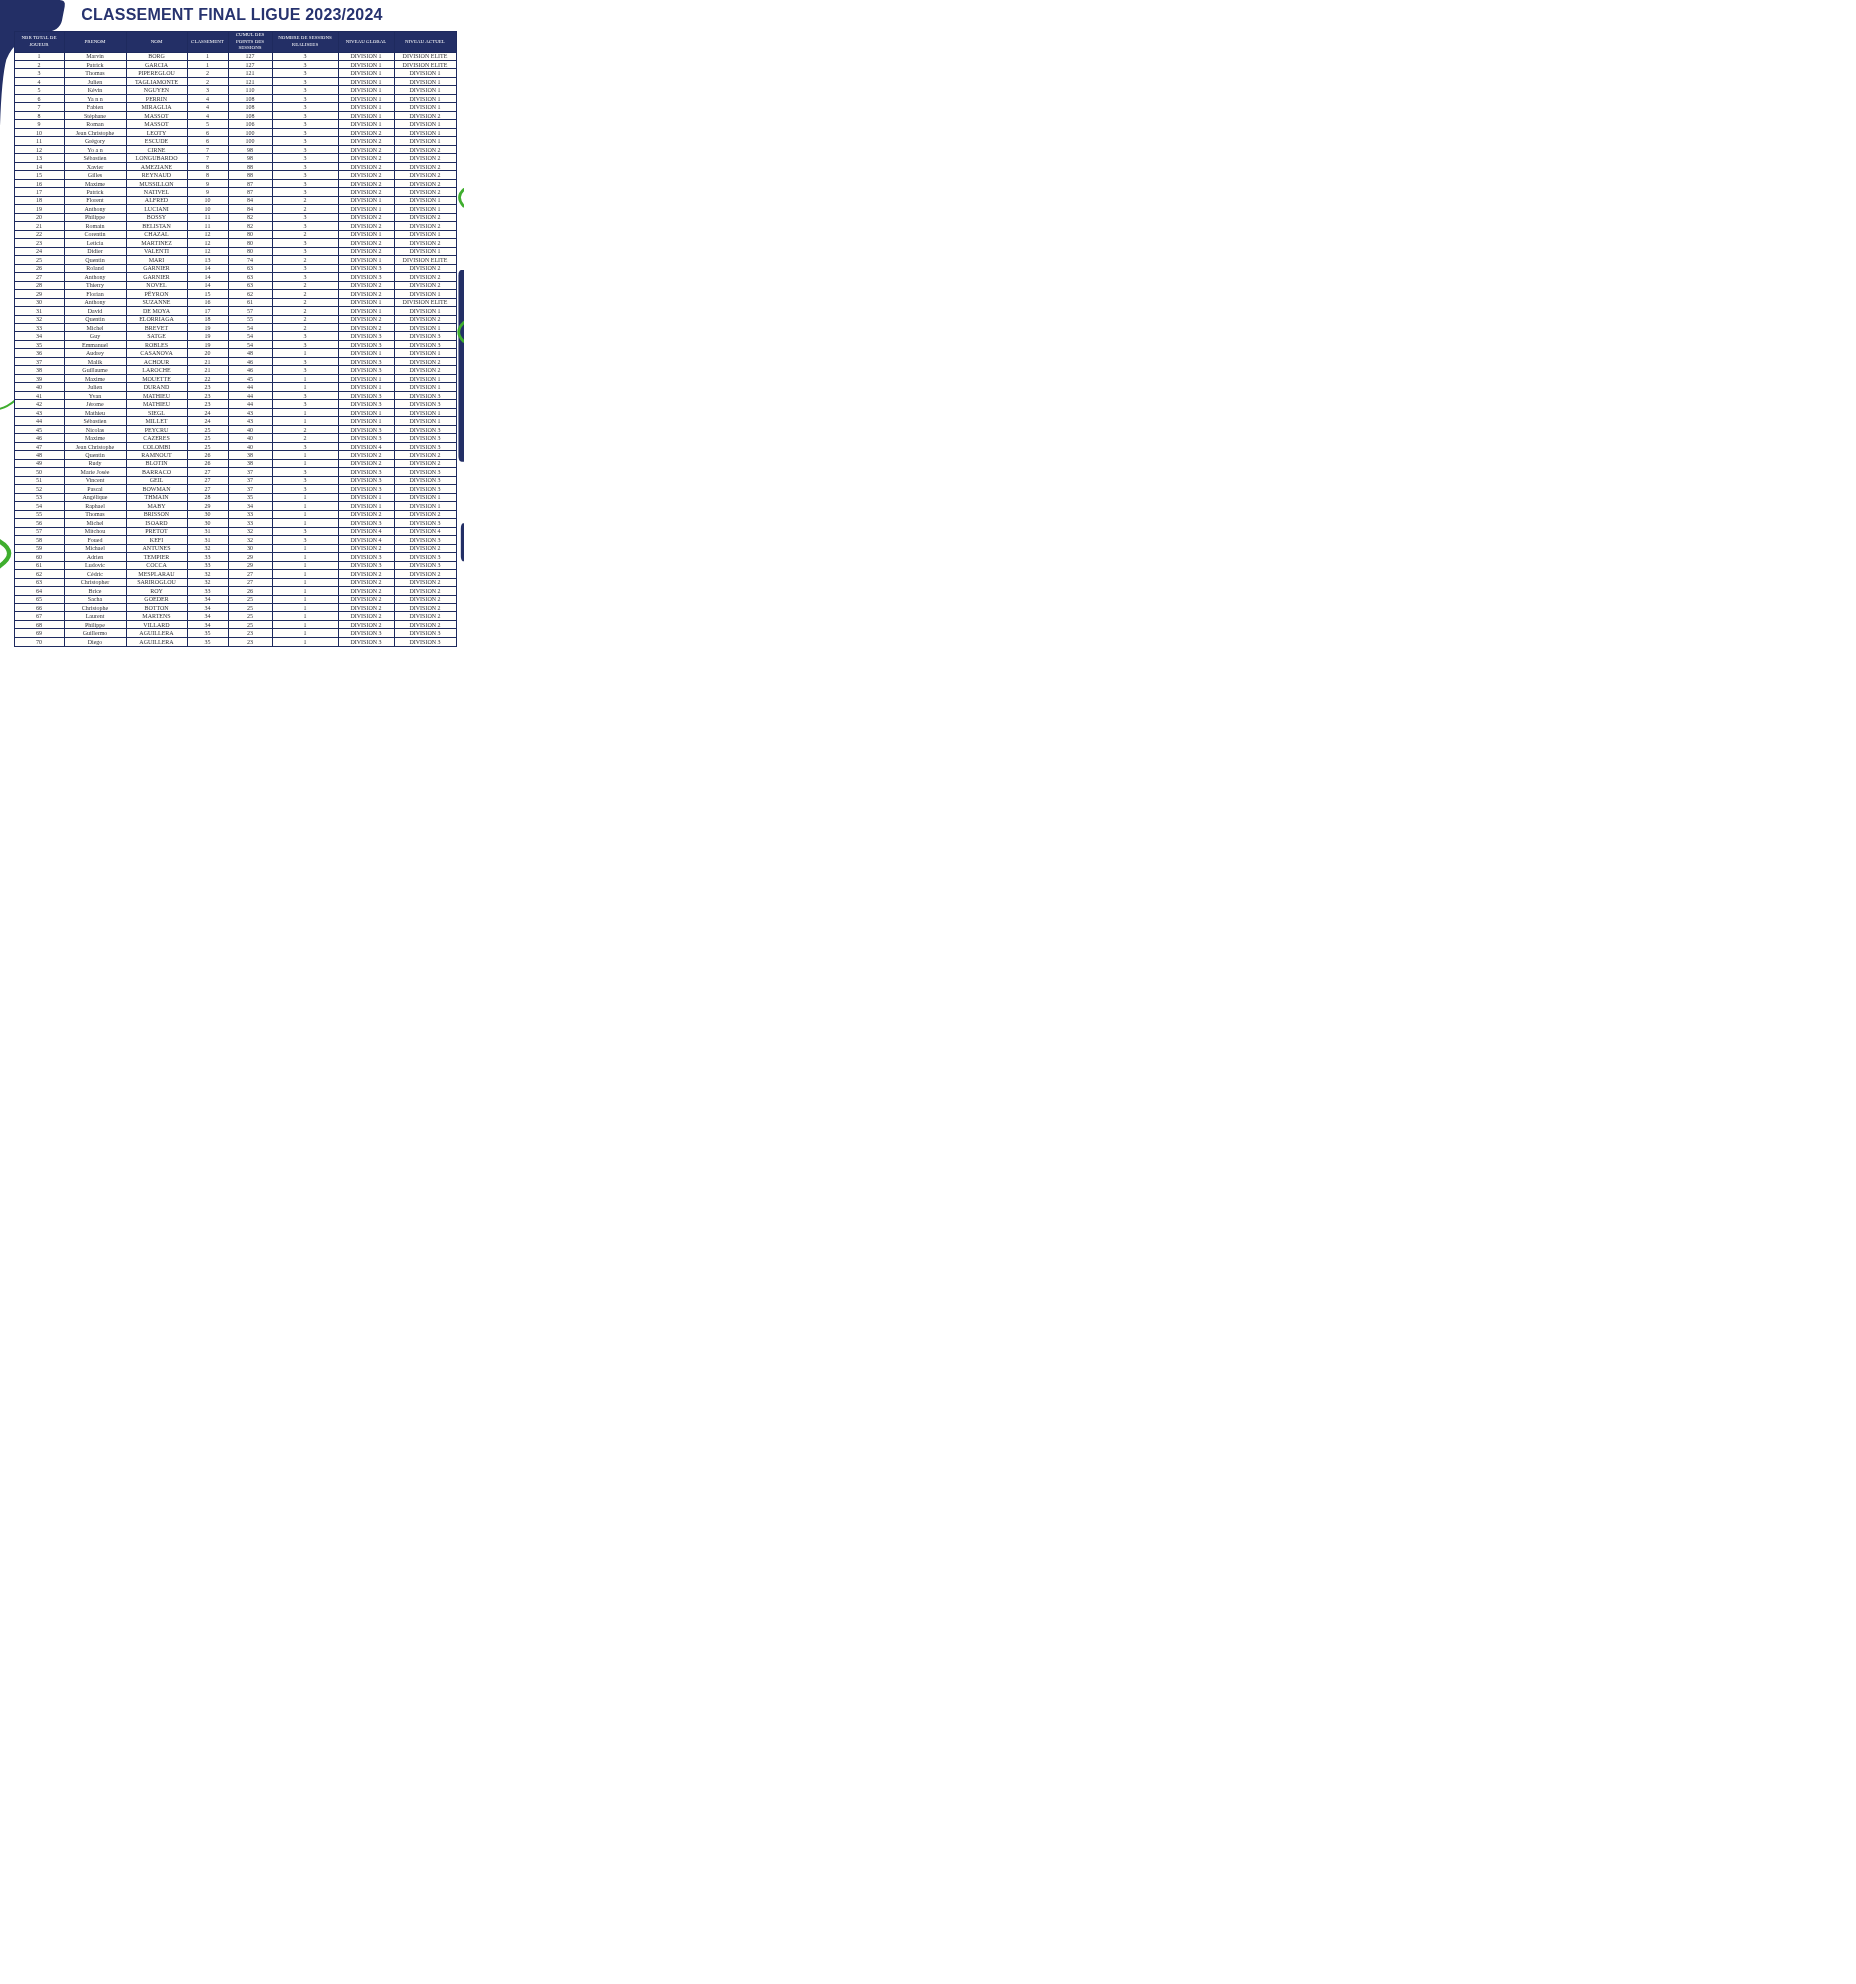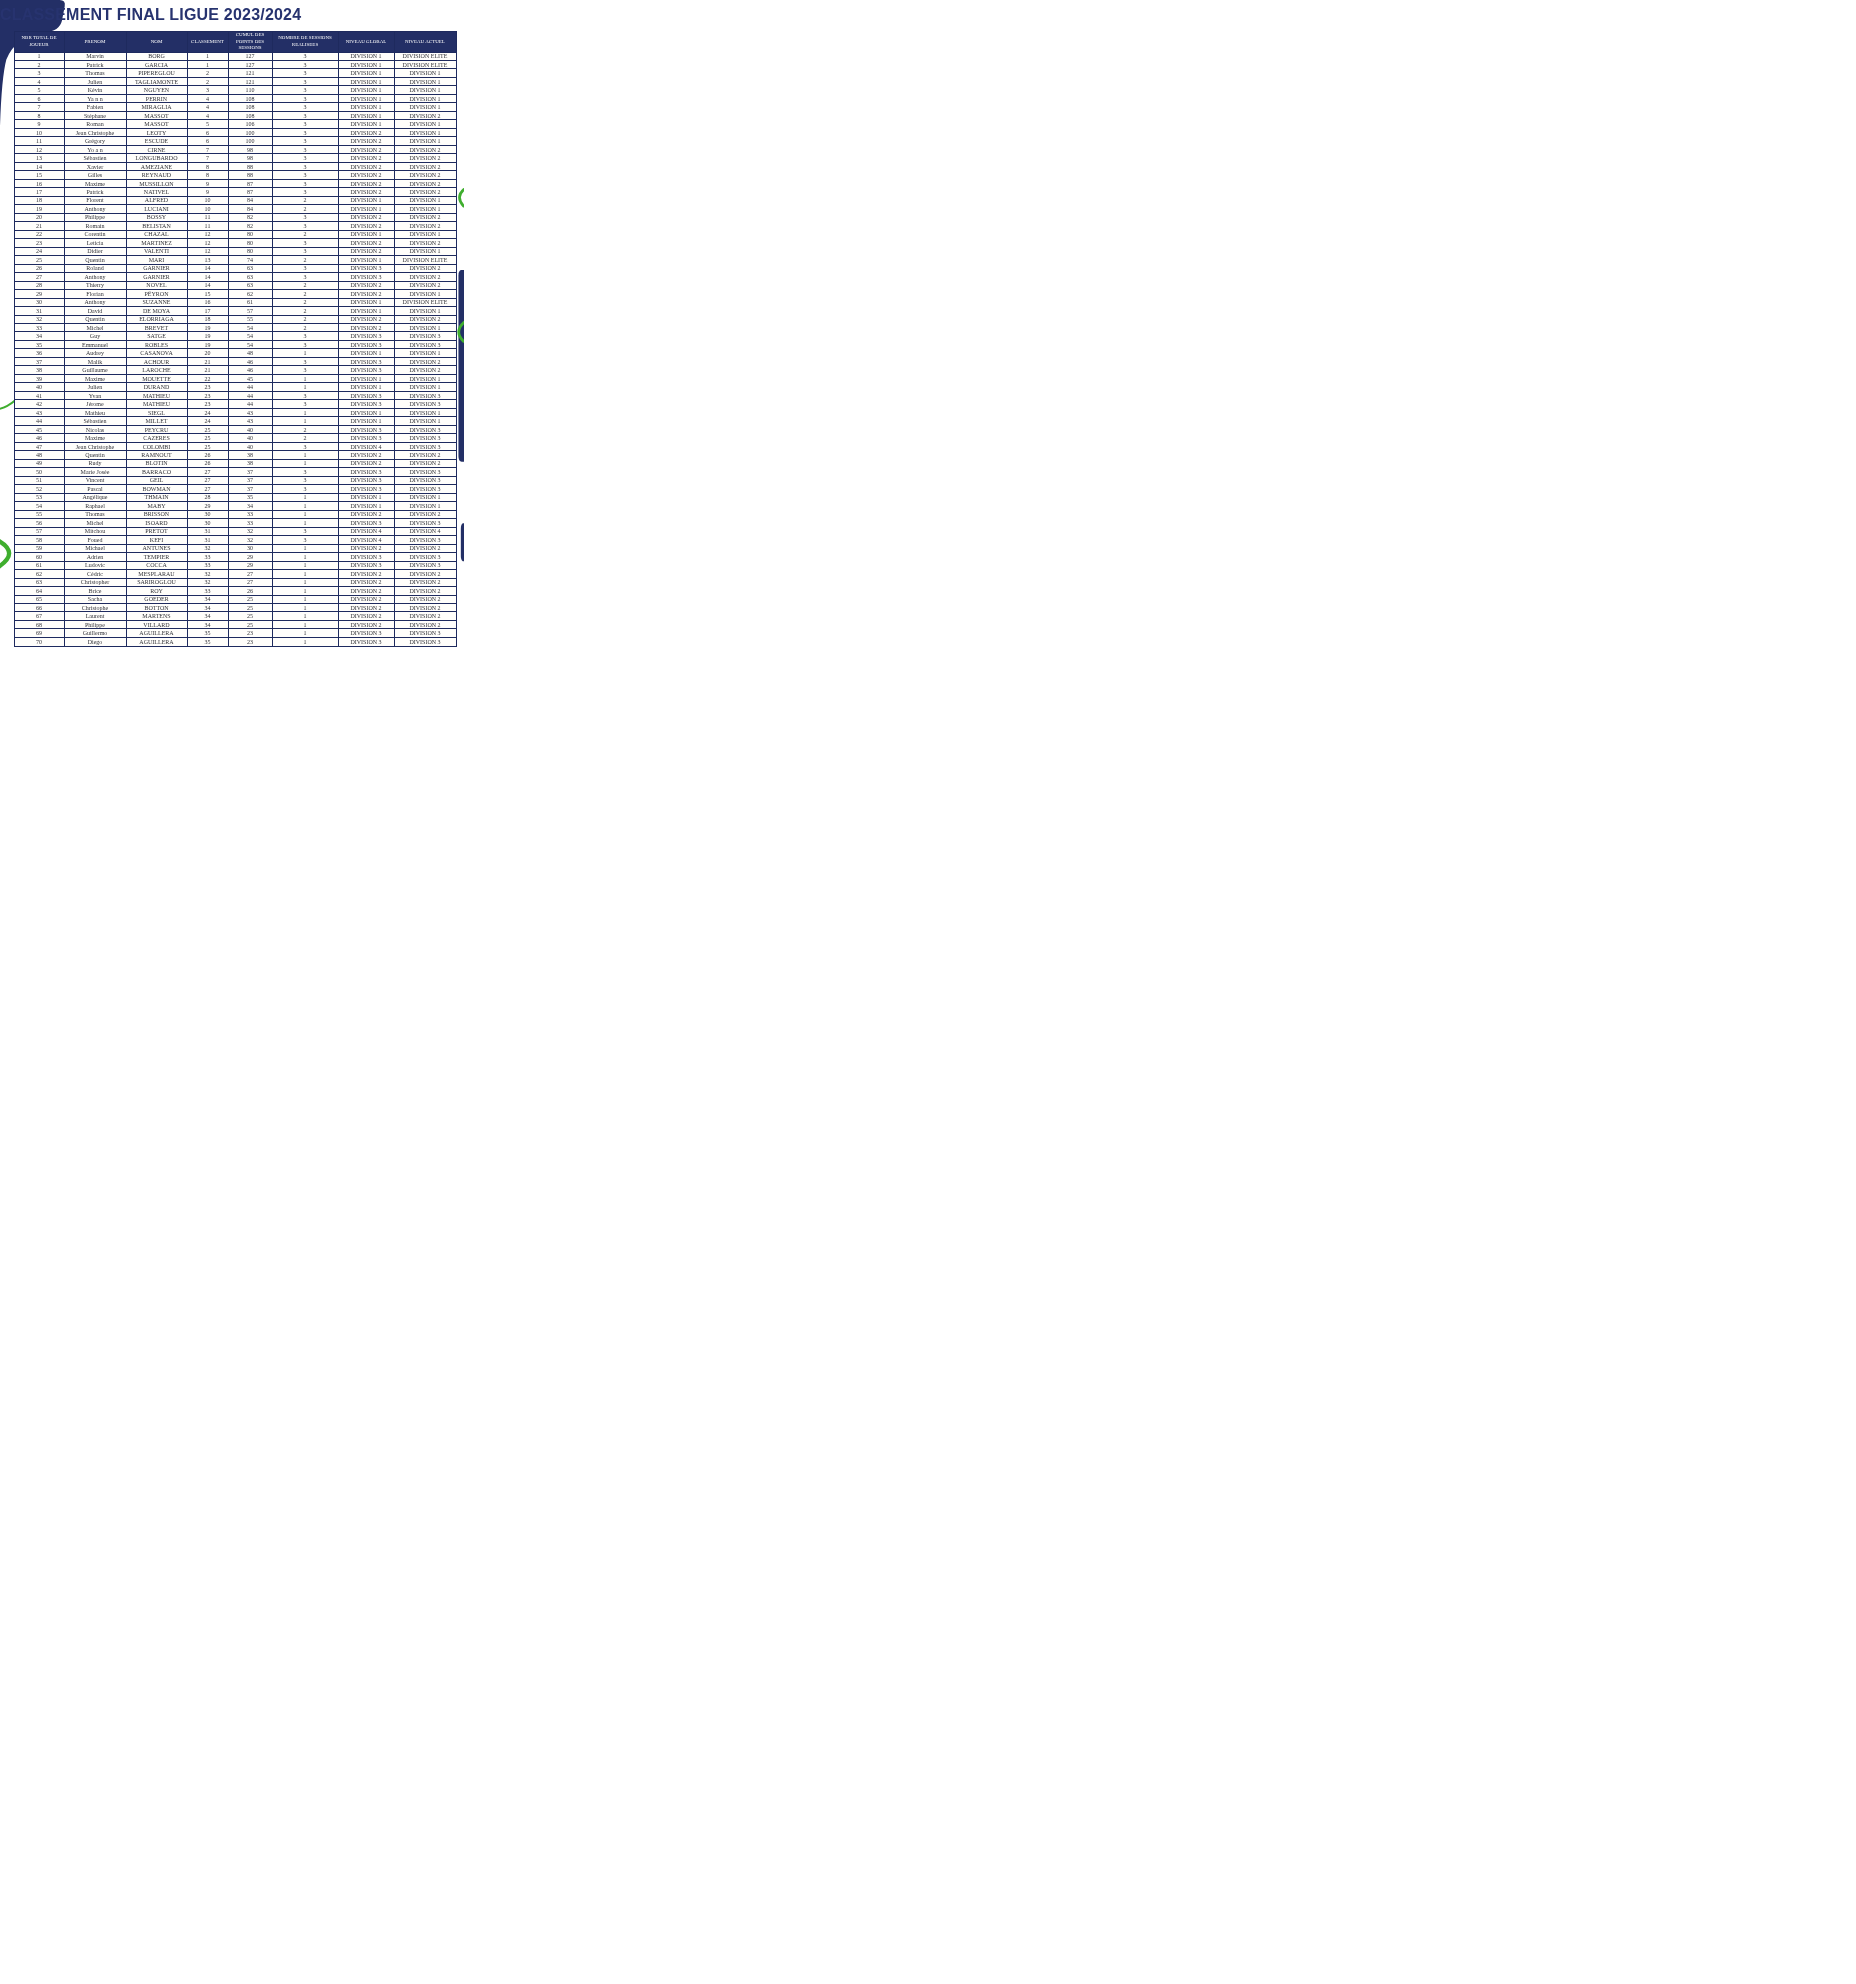--- a/index.html
+++ b/index.html
@@ -19,20 +19,21 @@
     position: absolute;
     left: 0; top: 0;
     width: 464px; height: 657px;
     z-index: 0;
   }
   h1.title {
     position: absolute;
     top: 6.4px; left: 0;
     width: 100%;
     margin: 0;
+    text-align: center;
     z-index: 2;
     font-family: "Liberation Sans", sans-serif;
     font-weight: bold;
     font-size: 16px;
     letter-spacing: 0.2px;
     color: #27336f;
   }
   table.rank-table {
     position: absolute;
     left: 13.5px; top: 31px;

